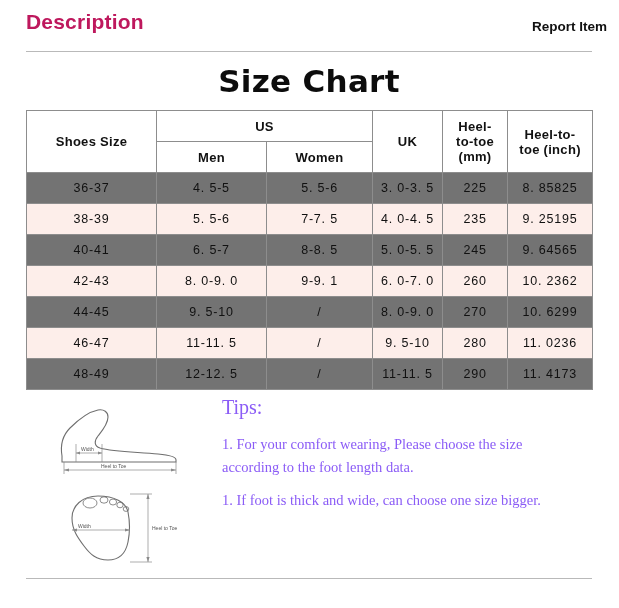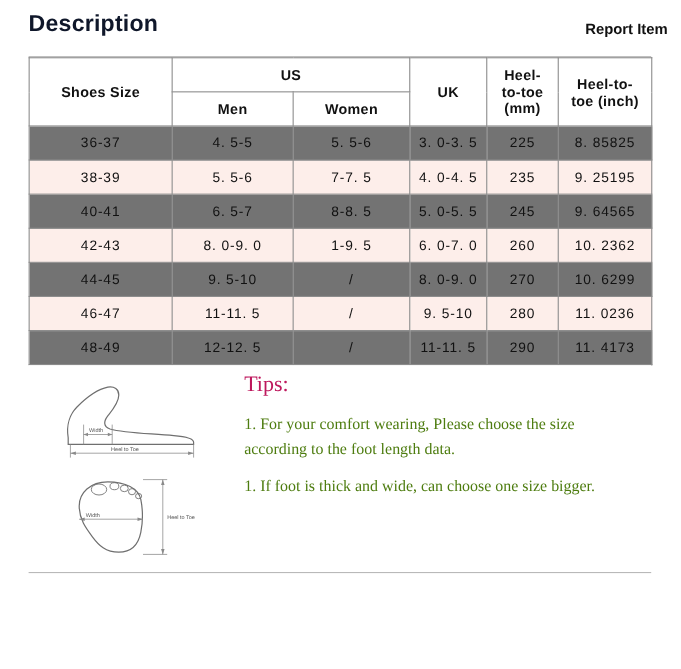--- a/index.html
+++ b/index.html
@@ -21,21 +21,21 @@
     position: relative;
     height: 50px;
   }
   .desc-title {
     position: absolute;
     left: 26px;
     top: 10px;
     font-size: 21px;
     font-weight: bold;
     letter-spacing: 0.2px;
-    color: #0f172a;
+    color: #be185d;
   }
   .report-item {
     position: absolute;
     right: 12px;
     top: 19px;
     font-size: 13.5px;
     font-weight: bold;
     color: #111;
     text-align: right;
   }
@@ -120,47 +120,48 @@
   }
   .tips {
     position: absolute;
     left: 196px;
     top: 6px;
     width: 360px;
   }
   .tips-title {
     font-size: 20px;
     font-weight: normal;
-    color: #be185d;
+    color: #8b5cf6;
     margin: 0 0 14px 0;
     font-family: "Liberation Serif", serif;
   }
   .tip-line {
     font-size: 14.5px;
     line-height: 23px;
-    color: #4d7c0f;
+    color: #8b5cf6;
     margin-bottom: 10px;
     font-family: "Liberation Serif", serif;
   }
   .diag-label {
     font-size: 5px;
     fill: #555;
     font-family: "Liberation Sans", sans-serif;
   }
 </style>
 </head>
 <body>
 
 <div class="top-bar">
   <div class="desc-title">Description</div>
   <div class="report-item">Report Item</div>
 </div>
 
 <div class="panel">
 
+  <div class="chart-title">Size Chart</div>
 
   <table class="size-chart">
     <colgroup>
       <col class="col-shoes">
         <col class="col-men">
         <col class="col-women">
       <col class="col-uk">
         <col class="col-mm">
         <col class="col-inch">
     </colgroup>
@@ -205,21 +206,21 @@
           <td>40-41</td>
           <td>6. 5-7</td>
           <td>8-8. 5</td>
           <td>5. 0-5. 5</td>
           <td>245</td>
           <td>9. 64565</td>
         </tr>
         <tr class="row-alt">
           <td>42-43</td>
           <td>8. 0-9. 0</td>
-          <td>1-9. 5</td>
+          <td>9-9. 1</td>
           <td>6. 0-7. 0</td>
           <td>260</td>
           <td>10. 2362</td>
         </tr>
         <tr class="row-plain">
           <td>44-45</td>
           <td>9. 5-10</td>
           <td>/</td>
           <td>8. 0-9. 0</td>
           <td>270</td>

